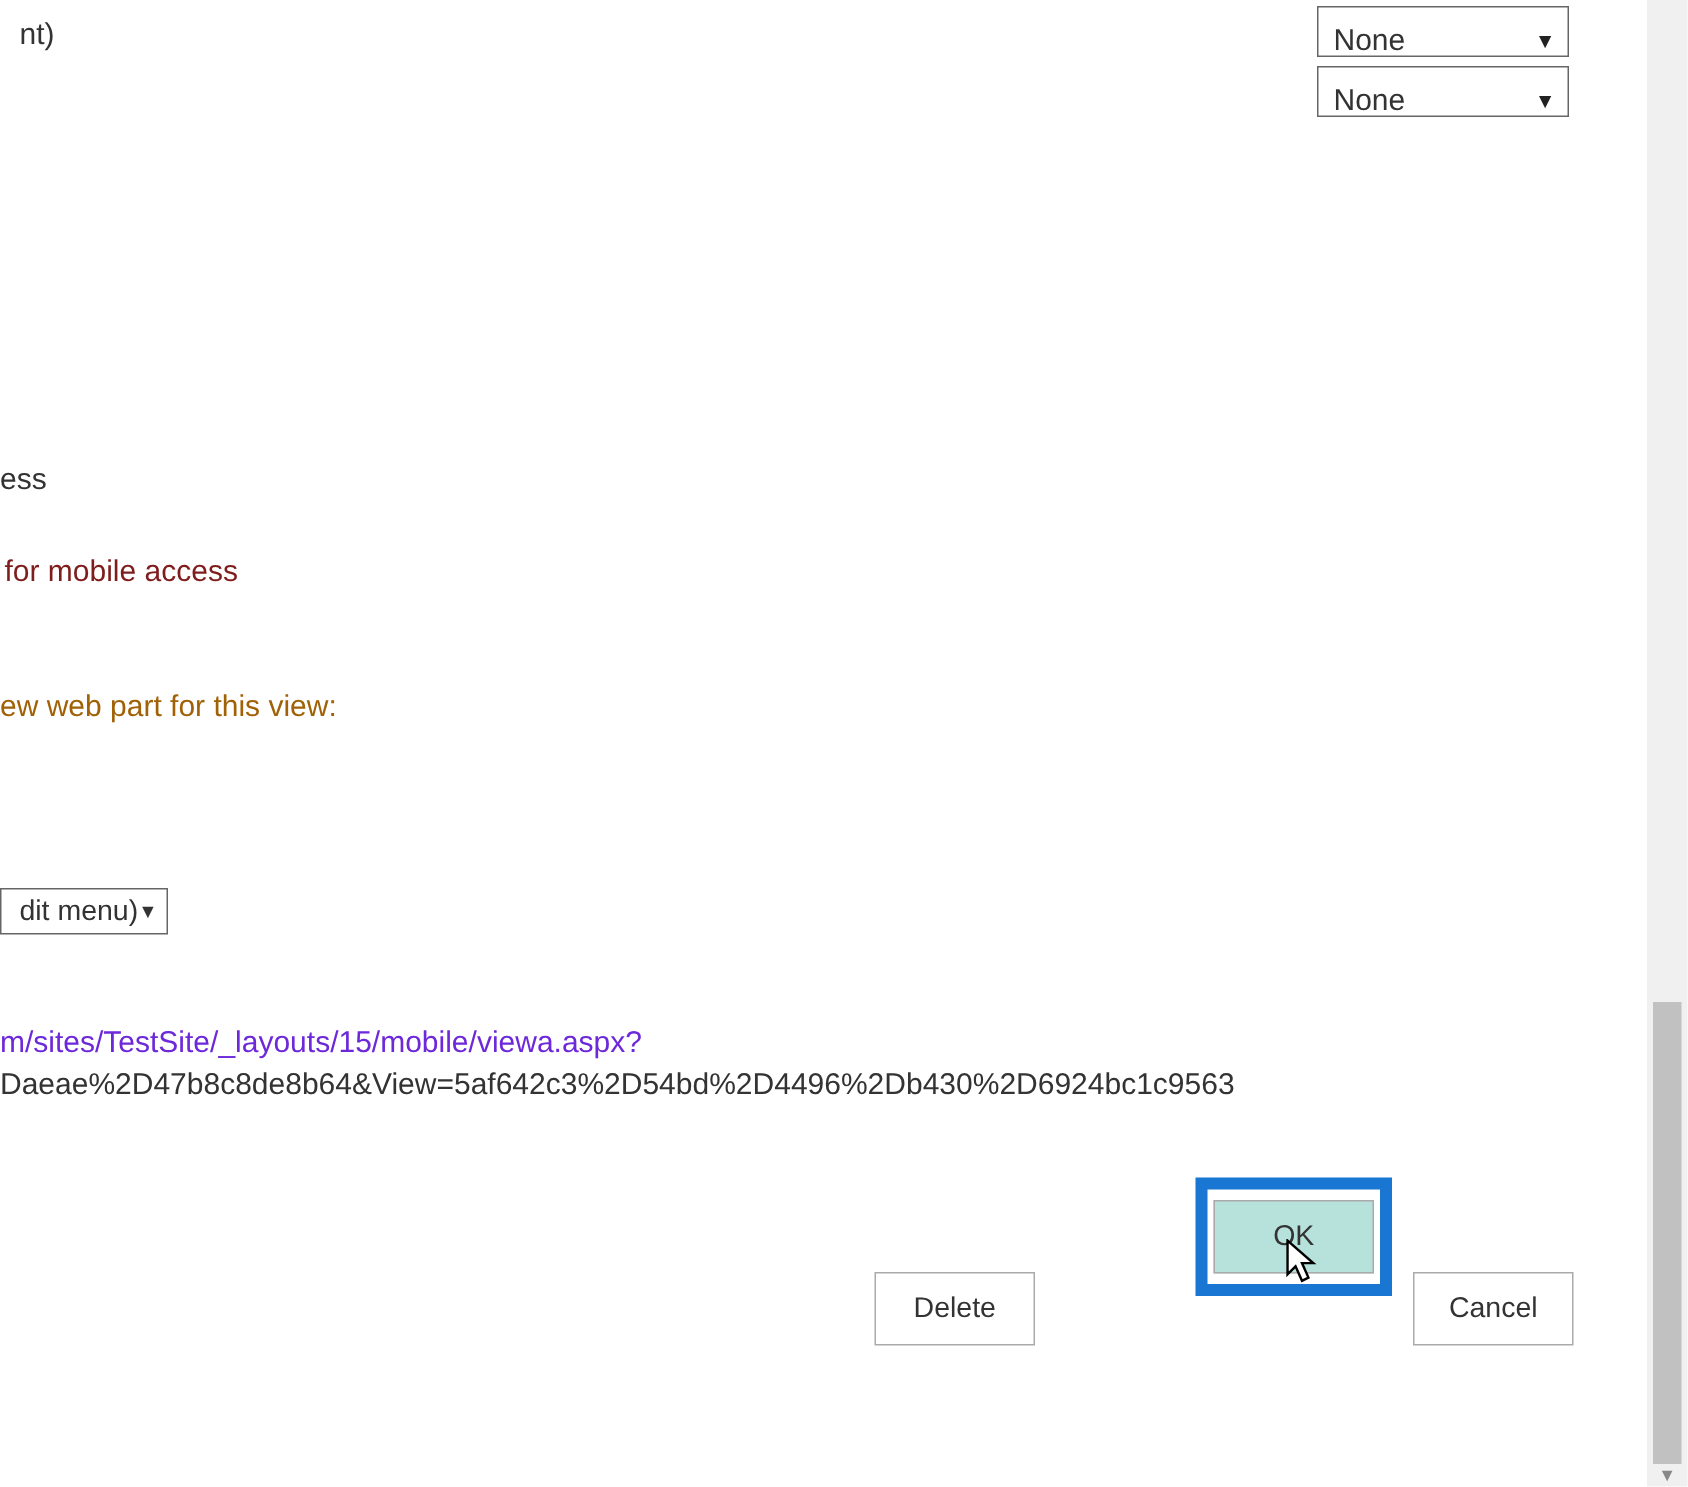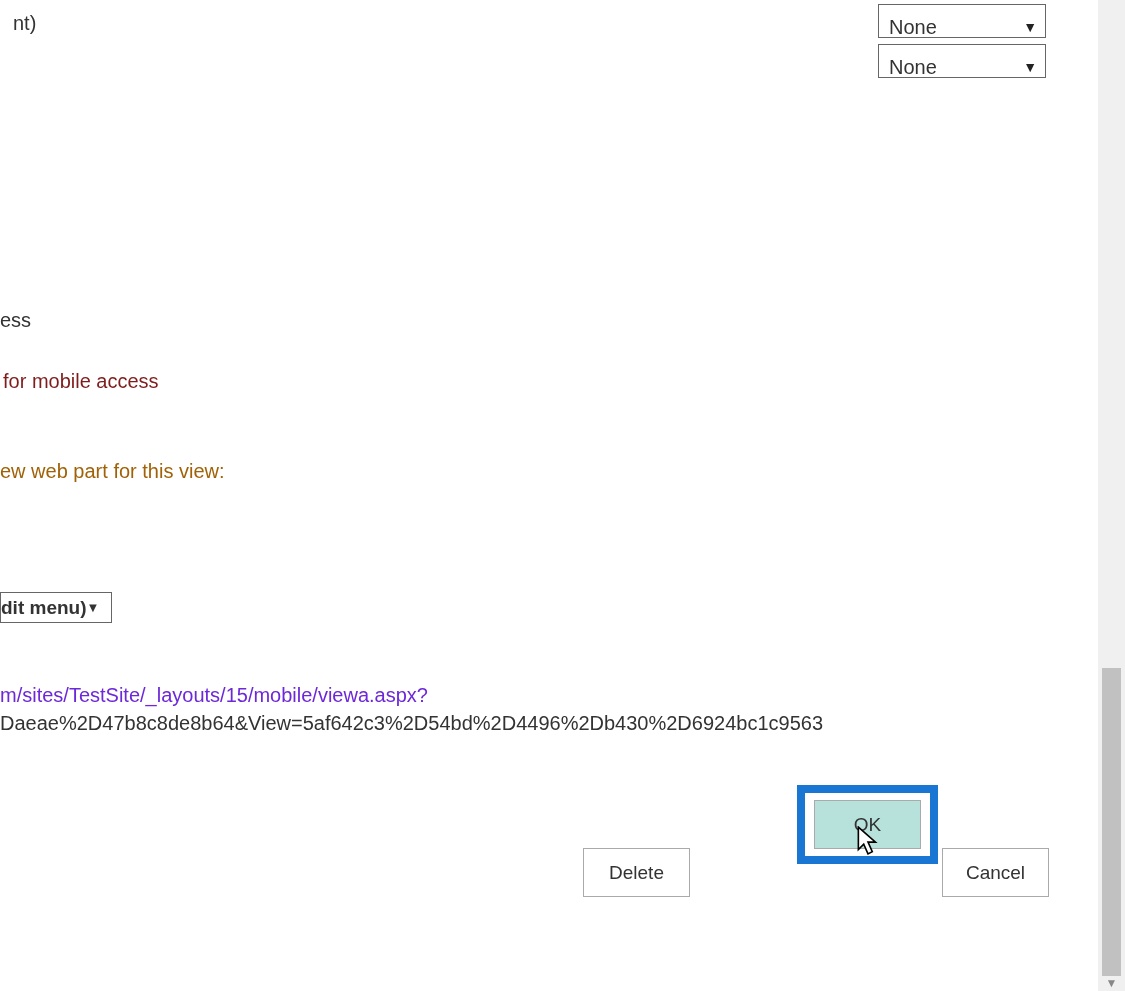--- a/index.html
+++ b/index.html
@@ -112,26 +112,25 @@
     }
     .sel-3 {
       position: absolute;
       left: 0;
       top: 592px;
       width: 112px;
       border: 1px solid #666;
       height: 31px;
       display: flex;
       align-items: center;
-      justify-content: flex-start;
+      justify-content: flex-end;
       padding: 0 6px 0 0;
       font-size: 19px;
       color: #333;
       background: #fff;
-      font-weight: bold;
     }
     .sel-3 .caret { font-size: 13px; }
     .txt-url1 {
       position: absolute;
       left: 0;
       top: 684px;
       font-size: 20px;
       color: #6d28d9;
       white-space: nowrap;
     }
@@ -163,21 +162,21 @@
       color: #333;
       cursor: pointer;
       margin-top: 48px;
     }
     .btn-delete { left: 583px; top: 0; }
     .btn-cancel { left: 942px; top: 0; }
     .ok-highlight {
       position: absolute;
       left: 797px;
       top: -15px;
-      width: 141px;
+      width: 131px;
       height: 79px;
       border: 8px solid #1976d2;
       display: flex;
       align-items: center;
       justify-content: center;
     }
     .btn-ok {
       width: 107px;
       height: 49px;
       border: 1px solid #aaa;

